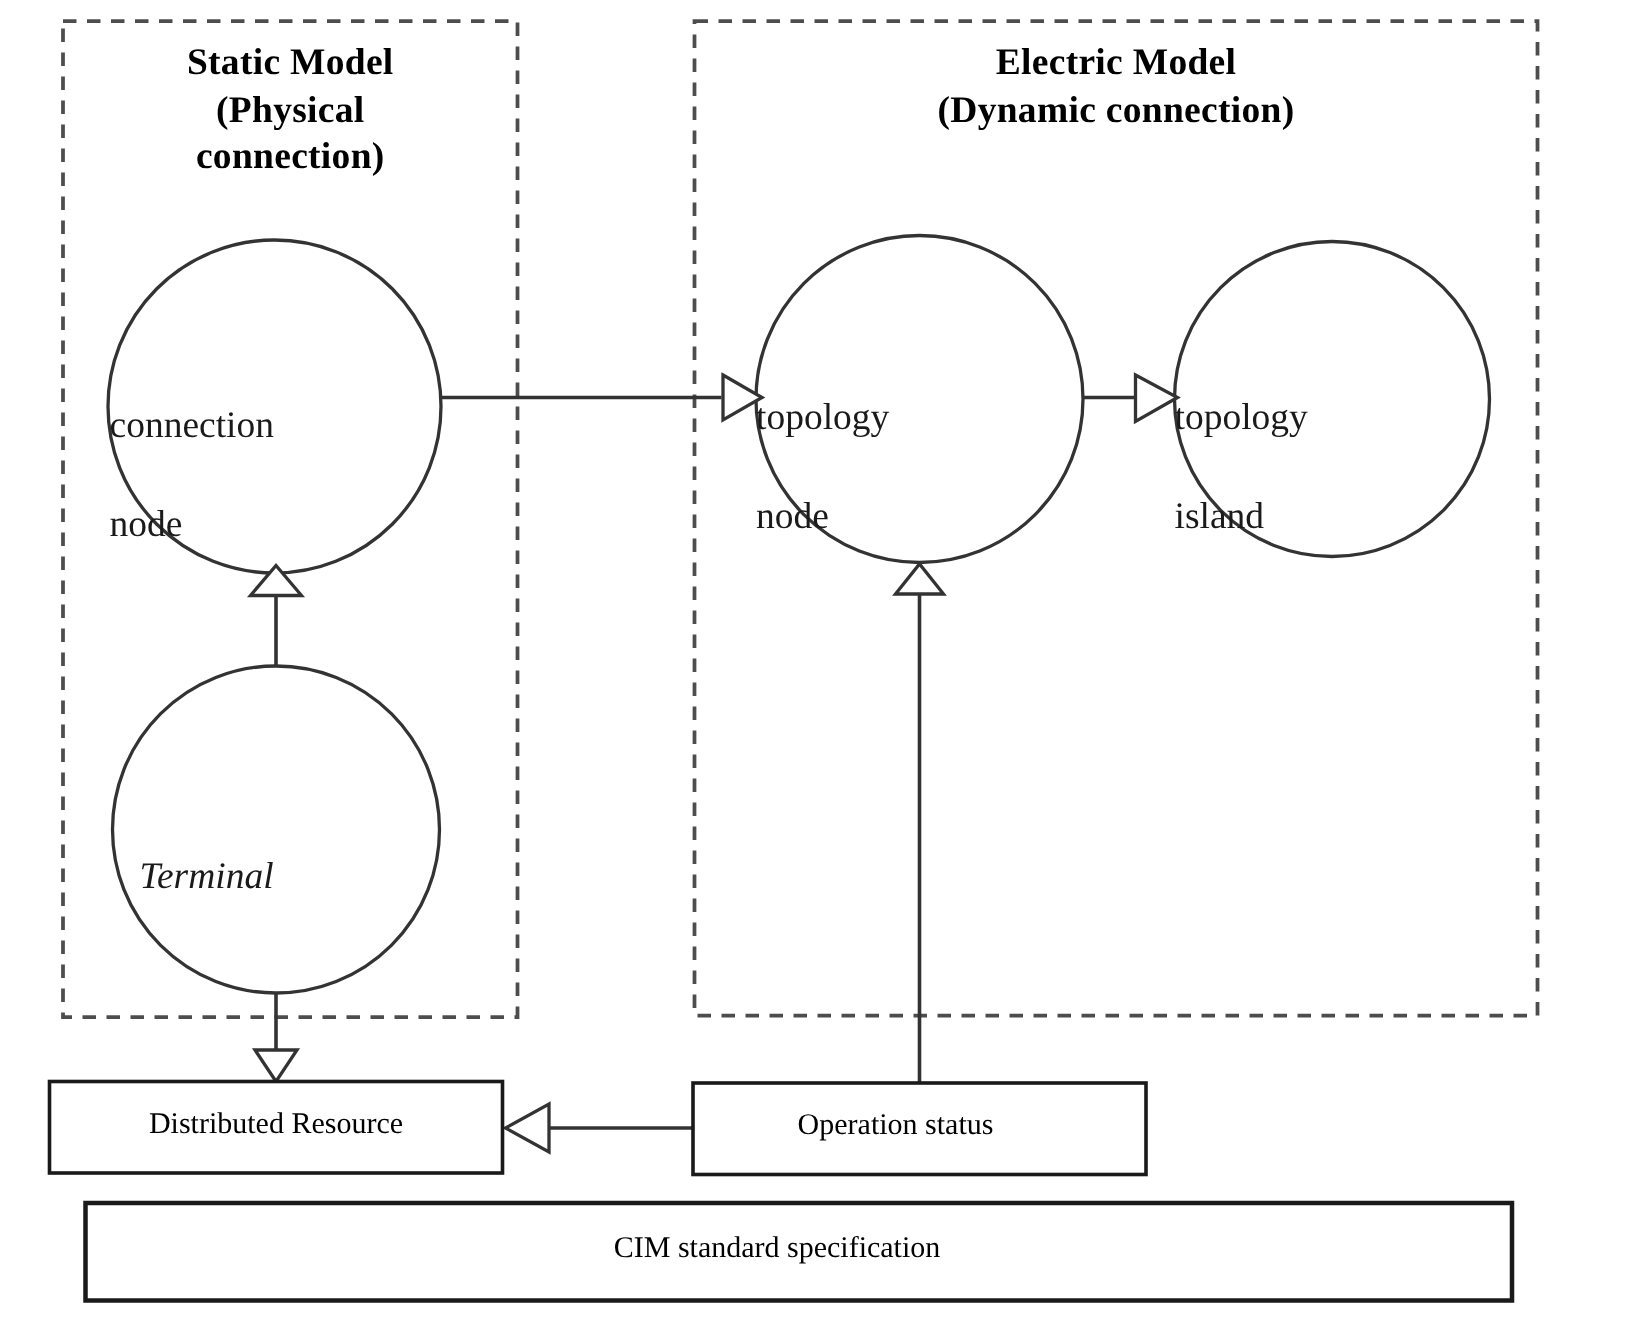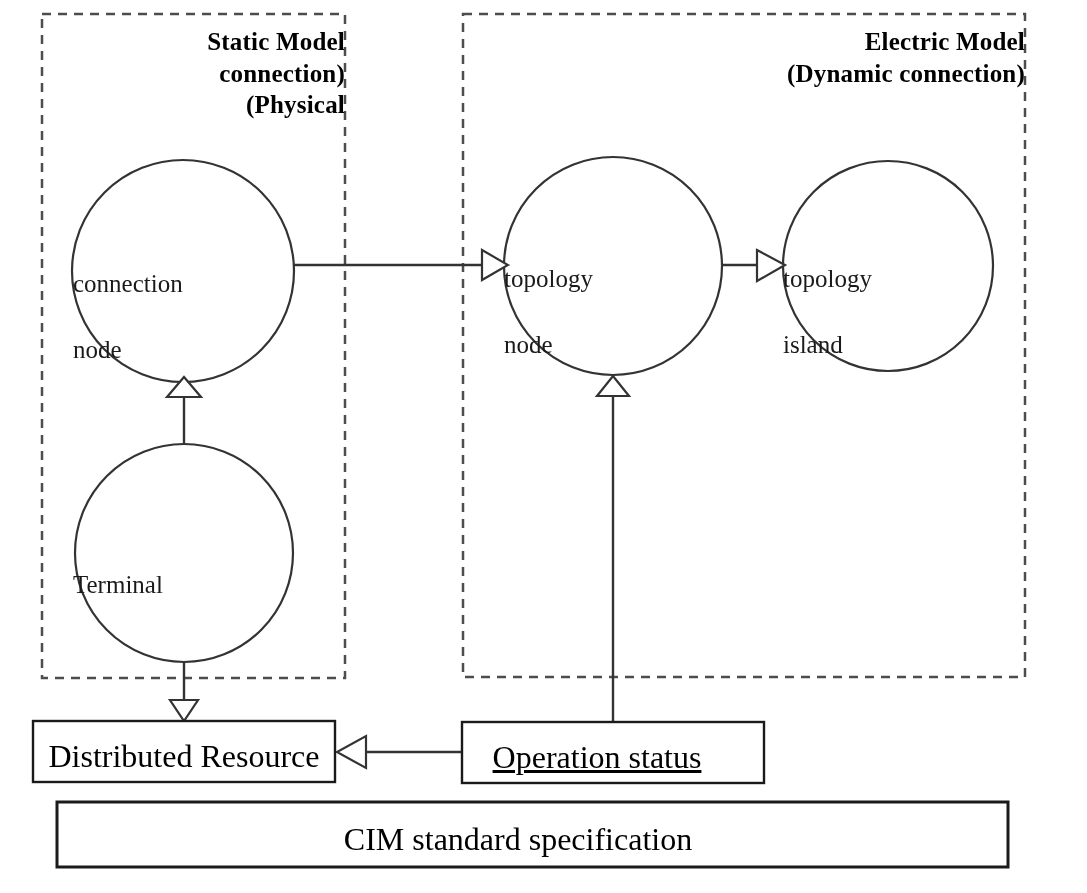--- a/index.html
+++ b/index.html
@@ -20,35 +20,35 @@
     left: 0;
     top: 0;
     width: 1087px;
     height: 893px;
   }
   .grp-title {
     position: absolute;
     font-weight: bold;
     font-size: 25px;
     line-height: 1.26;
-    text-align: right;
+    text-align: center;
     color: #000000;
     letter-spacing: 0.2px;
   }
   .node-label {
     position: absolute;
     font-size: 25px;
     line-height: 1.32;
     text-align: left;
     color: #1a1a1a;
     white-space: pre-line;
   }
   .box-label {
     position: absolute;
-    font-size: 32px;
+    font-size: 20px;
     line-height: 1.2;
     text-align: center;
     color: #000000;
     white-space: nowrap;
   }
 </style>
 </head>
 <body>
 
 <div id="canvas">
@@ -81,47 +81,47 @@
     <line x1="462" y1="752" x2="366" y2="752" stroke="#333333" stroke-width="2.4"></line>
     <path d="M 366 736 L 366 768 L 337 752 Z" fill="#ffffff" stroke="#333333" stroke-width="2.2"></path>
 
     <rect x="33" y="721" width="302" height="61" fill="#ffffff" stroke="#1a1a1a" stroke-width="2.4"></rect>
     <rect x="462" y="722" width="302" height="61" fill="#ffffff" stroke="#1a1a1a" stroke-width="2.4"></rect>
     <rect x="57" y="802" width="951" height="65" fill="#ffffff" stroke="#1a1a1a" stroke-width="3"></rect>
   </svg>
 
   <div class="grp-title" style="left:42px; top:26px; width:303px;">
     <div>Static Model</div>
+    <div>(Physical</div>
     <div>connection)</div>
-    <div>(Physical</div>
   </div>
 
   <div class="grp-title" style="left:463px; top:26px; width:562px;">
     <div>Electric Model</div>
     <div>(Dynamic connection)</div>
   </div>
 
   <div class="node-label" style="left:73px; top:234px; width:220px;">
     <div>connection</div>
     <div>node</div>
   </div>
 
-  <div class="node-label" style="left:73px; top:535px; width:218px;">
+  <div class="node-label" style="left:93px; top:535px; width:218px;font-style:italic;">
     <div>Terminal</div>
   </div>
 
   <div class="node-label" style="left:504px; top:229px; width:218px;">
     <div>topology</div>
     <div>node</div>
   </div>
 
   <div class="node-label" style="left:783px; top:229px; width:210px;">
     <div>topology</div>
     <div>island</div>
   </div>
 
   <div class="box-label" style="left:33px; top:737px; width:302px;">Distributed Resource</div>
 
-  <div class="box-label" style="left:462px; top:738px; width:270px;text-decoration:underline;">Operation status</div>
+  <div class="box-label" style="left:462px; top:738px; width:270px;">Operation status</div>
 
   <div class="box-label" style="left:57px; top:820px; width:922px;">CIM standard specification</div>
 
 </div>
 
 </body></html>

